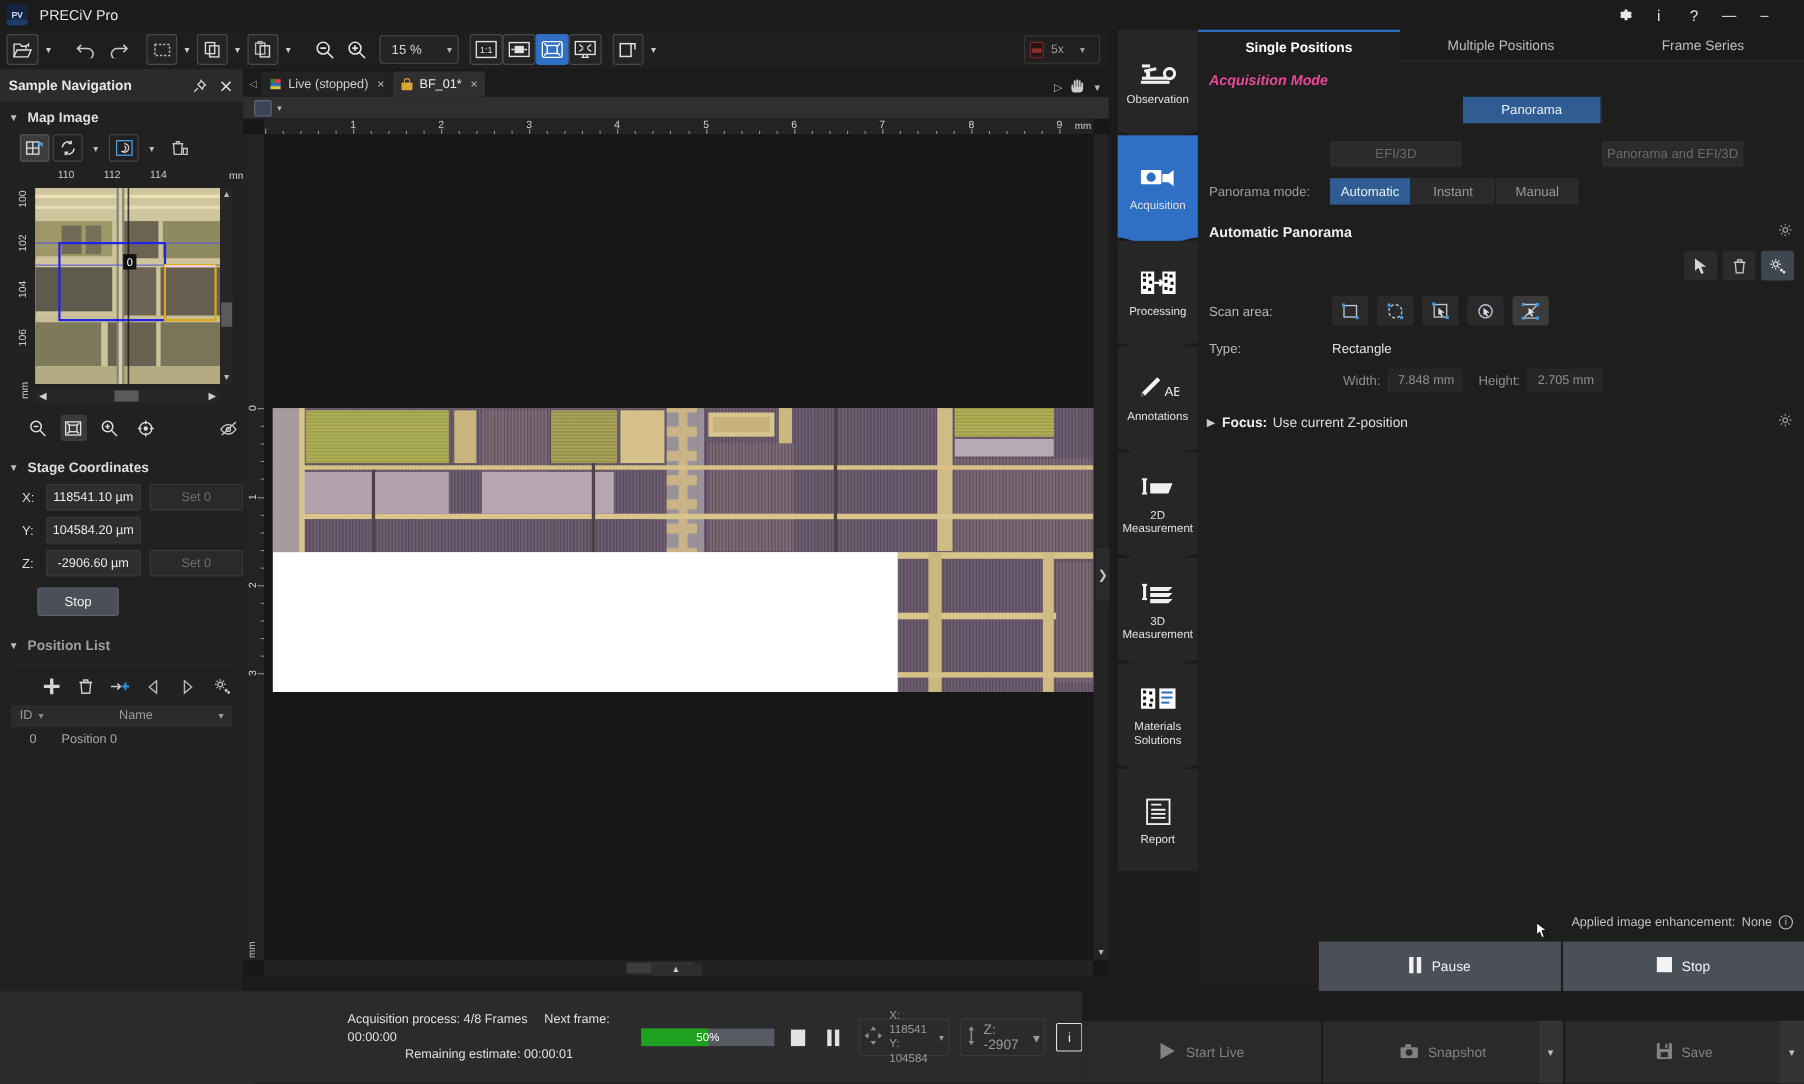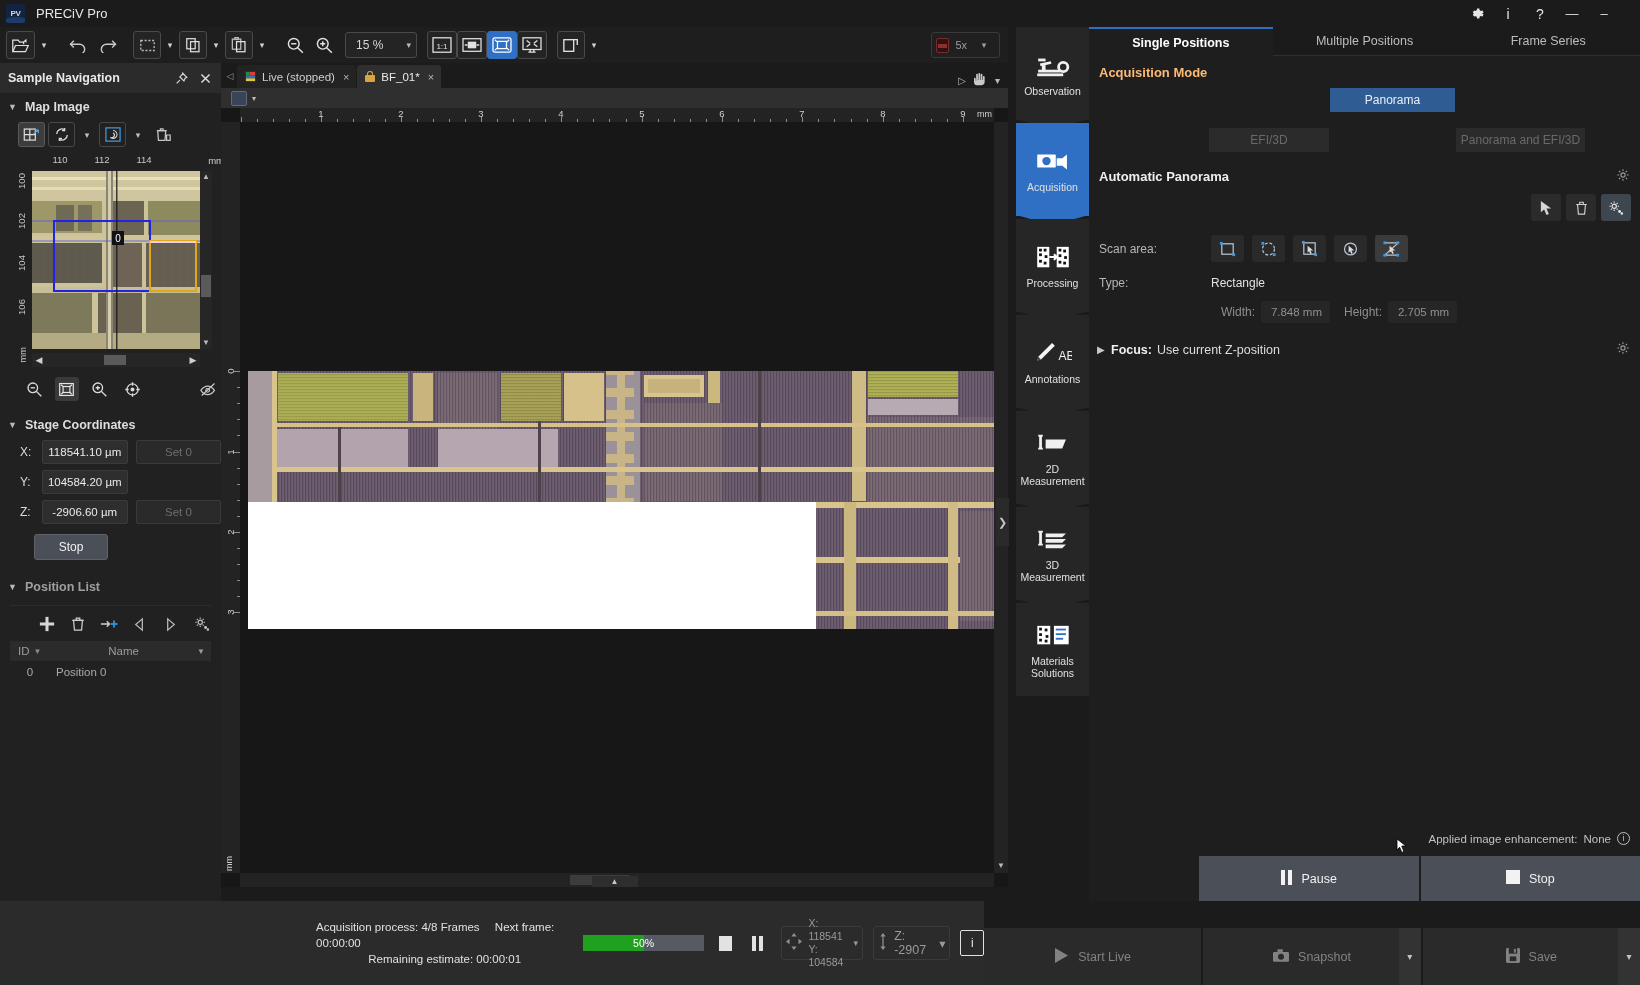--- a/index.html
+++ b/index.html
@@ -227,21 +227,21 @@
 
   
   .rightpanel { position:absolute; left:1089px; top:27px; width:551px; height:874px; background:#1e1e1e; }
   .rtabs { height:29px; display:flex; }
   .rtab {
     flex:1; display:flex; align-items:center; justify-content:center;
     font-size:12.5px; color:#bdbdbd; background:#1b1b1b; border-bottom:1px solid #2f2f2f;
   }
   .rtab.active { background:#1e1e1e; color:#fff; font-weight:bold; border-bottom:none;
     border-top:2px solid #2f6fc4; }
-  .rp-h1 { font-size:13px; font-weight:bold; color:#fdba74; padding:9px 0 8px 10px; }
+  .rp-h1 { font-size:13px; font-weight:bold; color:#ec4899; padding:9px 0 8px 10px;font-style:italic; }
 
   .segrow { display:flex; align-items:center; padding:0 0 0 10px; }
   .seg-lbl { width:110px; font-size:12px; color:#9d9d9d; }
   .seg { display:flex; }
   .seg .opt {
     height:24px; display:flex; align-items:center; justify-content:center;
     font-size:12px; color:#9a9a9a; background:#2b2b2b; border-right:1px solid #1e1e1e;
   }
   .seg .opt.active { background:#2f5d93; color:#e8eef6; }
   .seg .opt.dis { color:#6a6a6a;margin-top:40px; }
@@ -1008,40 +1008,57 @@
             <g fill="#2f6fc4">
               <rect x="20" y="5" width="11" height="2"></rect>
               <rect x="20" y="10" width="11" height="2"></rect>
               <rect x="20" y="15" width="8" height="2"></rect>
             </g>
           </svg>
       </span>
       <span class="lbl" style="white-space:pre-line">Materials
 Solutions</span>
     </div>
+    <div class="vnav-item">
+      <span class="ico">
+        <svg width="26" height="26" viewBox="0 0 28 28" fill="none" stroke="#f0f0f0" stroke-width="1.8">
+            <rect x="3" y="2" width="22" height="24"></rect>
+            <path d="M7 7h10M7 12h14M7 16h14M7 20h14"></path>
+          </svg>
+      </span>
+      <span class="lbl">Report</span>
+    </div>
   </div>
 
   <div class="rightpanel">
     <div class="rtabs">
       <div class="rtab active">Single Positions</div>
       <div class="rtab">Multiple Positions</div>
       <div class="rtab">Frame Series</div>
     </div>
 
     <div class="rp-h1">Acquisition Mode</div>
 
     <div class="segrow">
       <span class="seg-lbl"></span>
       <span class="seg">
         <span class="opt dis" style="width:121px">EFI/3D</span>
         <span class="opt active" style="width:126px">Panorama</span>
         <span class="opt dis" style="width:130px">Panorama and EFI/3D</span>
       </span>
     </div>
 
+    <div class="segrow" style="margin-top:10px">
+      <span class="seg-lbl">Panorama mode:</span>
+      <span class="seg">
+        <span class="opt active" style="width:74px">Automatic</span>
+        <span class="opt" style="width:77px">Instant</span>
+        <span class="opt" style="width:76px">Manual</span>
+      </span>
+    </div>
 
     <div class="rp-h2">
       <span>Automatic Panorama</span>
       <span class="gear">
         <svg width="14" height="14" viewBox="0 0 16 16" fill="none" stroke="#9a9a9a" stroke-width="1.3">
             <circle cx="8" cy="8" r="2.4"></circle>
             <path d="M8 1.5v2M8 12.5v2M1.5 8h2M12.5 8h2M3.4 3.4l1.4 1.4M11.2 11.2l1.4 1.4M12.6 3.4l-1.4 1.4M4.8 11.2l-1.4 1.4"></path>
           </svg>
       </span>
     </div>

